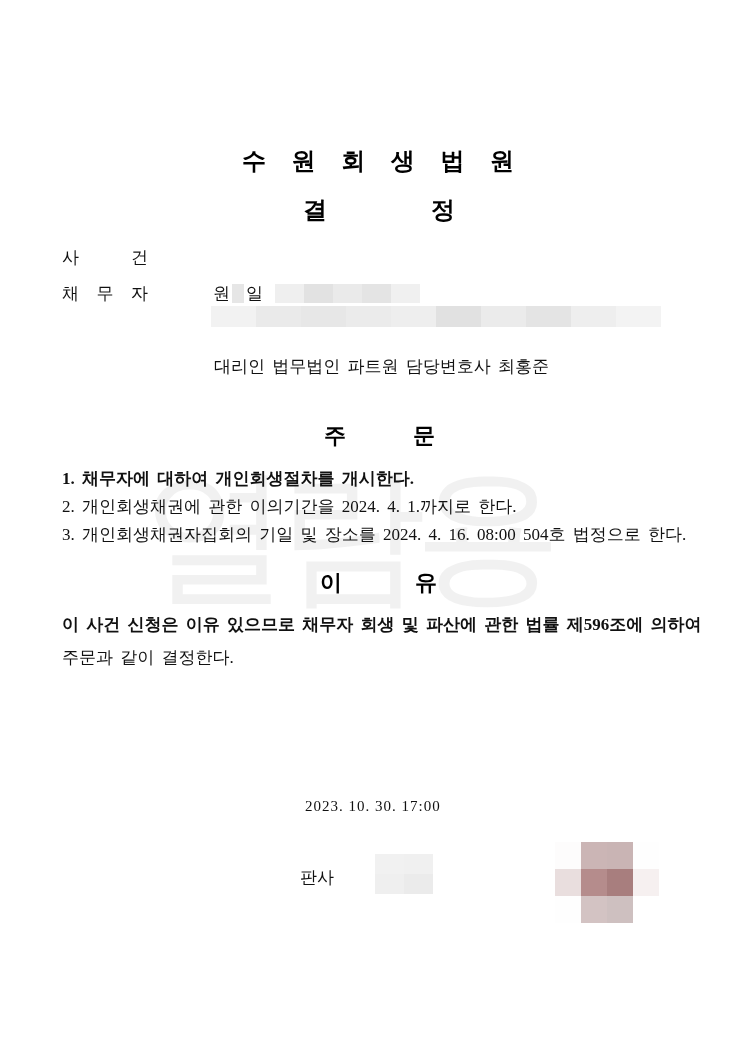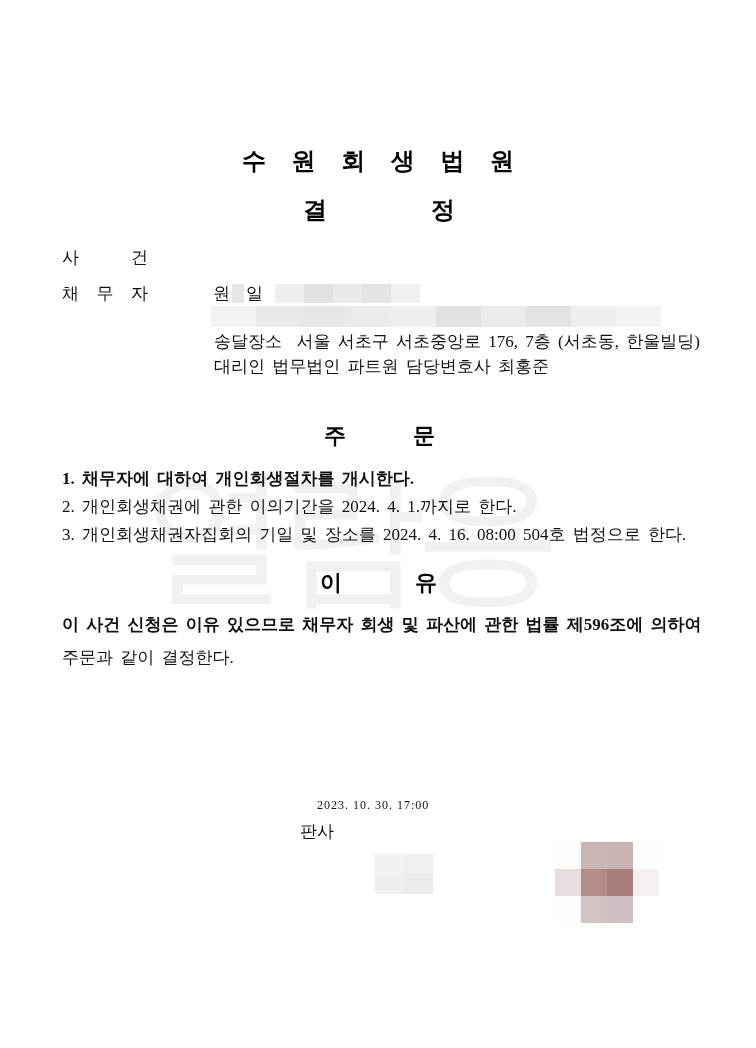--- a/index.html
+++ b/index.html
@@ -44,22 +44,22 @@
   .debtor-row{top:283px;}
   .debtor-line1{left:213px;top:283px;display:flex;align-items:flex-start;}
   .debtor-line1 span{font-size:17px;line-height:21px;}
   .svc-row{top:331px;}
   .atty-row{top:356px;}
   .order-item-1{left:62px;top:468px;font-weight:bold;}
   .order-item-2{left:62px;top:496px;}
   .order-item-3{left:62px;top:524px;}
   .reason-line-1{left:62px;top:614px;font-weight:bold;}
   .reason-line-2{left:62px;top:647px;}
-  .datetime{left:305px;top:798px;font-size:12px;letter-spacing:1px;margin-left:12px;}
-  .judge-label{left:300px;top:820px;font-size:17px;}
+  .datetime{left:305px;top:798px;font-size:15px;letter-spacing:1px;}
+  .judge-label{left:300px;top:866px;font-size:17px;}
   
   .mosaic{display:block;}
   .mosaic > div{display:flex;}
   .m-name-gap{margin:1px 2px 0 2px;}
   .m-name-tail{margin:1px 0 0 12px;}
   .m-line2{left:211px;top:306px;}
   .m-judge{left:375px;top:854px;}
   .m-stamp{left:555px;top:842px;}
 </style>
 </head>
@@ -111,21 +111,20 @@
         <div style="width: 45px; height: 21px; background: rgb(231, 231, 231);"></div>
         <div style="width: 45px; height: 21px; background: rgb(235, 235, 235);"></div>
         <div style="width: 45px; height: 21px; background: rgb(238, 238, 238);"></div>
         <div style="width: 45px; height: 21px; background: rgb(225, 225, 225);"></div>
         <div style="width: 45px; height: 21px; background: rgb(235, 235, 235);"></div>
         <div style="width: 45px; height: 21px; background: rgb(228, 228, 228);"></div>
         <div style="width: 45px; height: 21px; background: rgb(238, 238, 238);"></div>
         <div style="width: 45px; height: 21px; background: rgb(243, 243, 243);"></div>
       </div>
     </div>
-  <div class="abs body-txt val-col svc-row">송달장소  서울 서초구 서초중앙로 176, 7층 (서초동, 한울빌딩)</div>
   <div class="abs body-txt val-col atty-row">대리인 법무법인 파트원 담당변호사 최홍준</div>
 
   <div class="abs sec-title order-title spread">
       <span>주</span>
       <span>문</span>
     </div>
   <div class="abs body-txt order-item-1">1. 채무자에 대하여 개인회생절차를 개시한다.</div>
   <div class="abs body-txt order-item-2">2. 개인회생채권에 관한 이의기간을 2024. 4. 1.까지로 한다.</div>
   <div class="abs body-txt order-item-3">3. 개인회생채권자집회의 기일 및 장소를 2024. 4. 16. 08:00 504호 법정으로 한다.</div>
 

